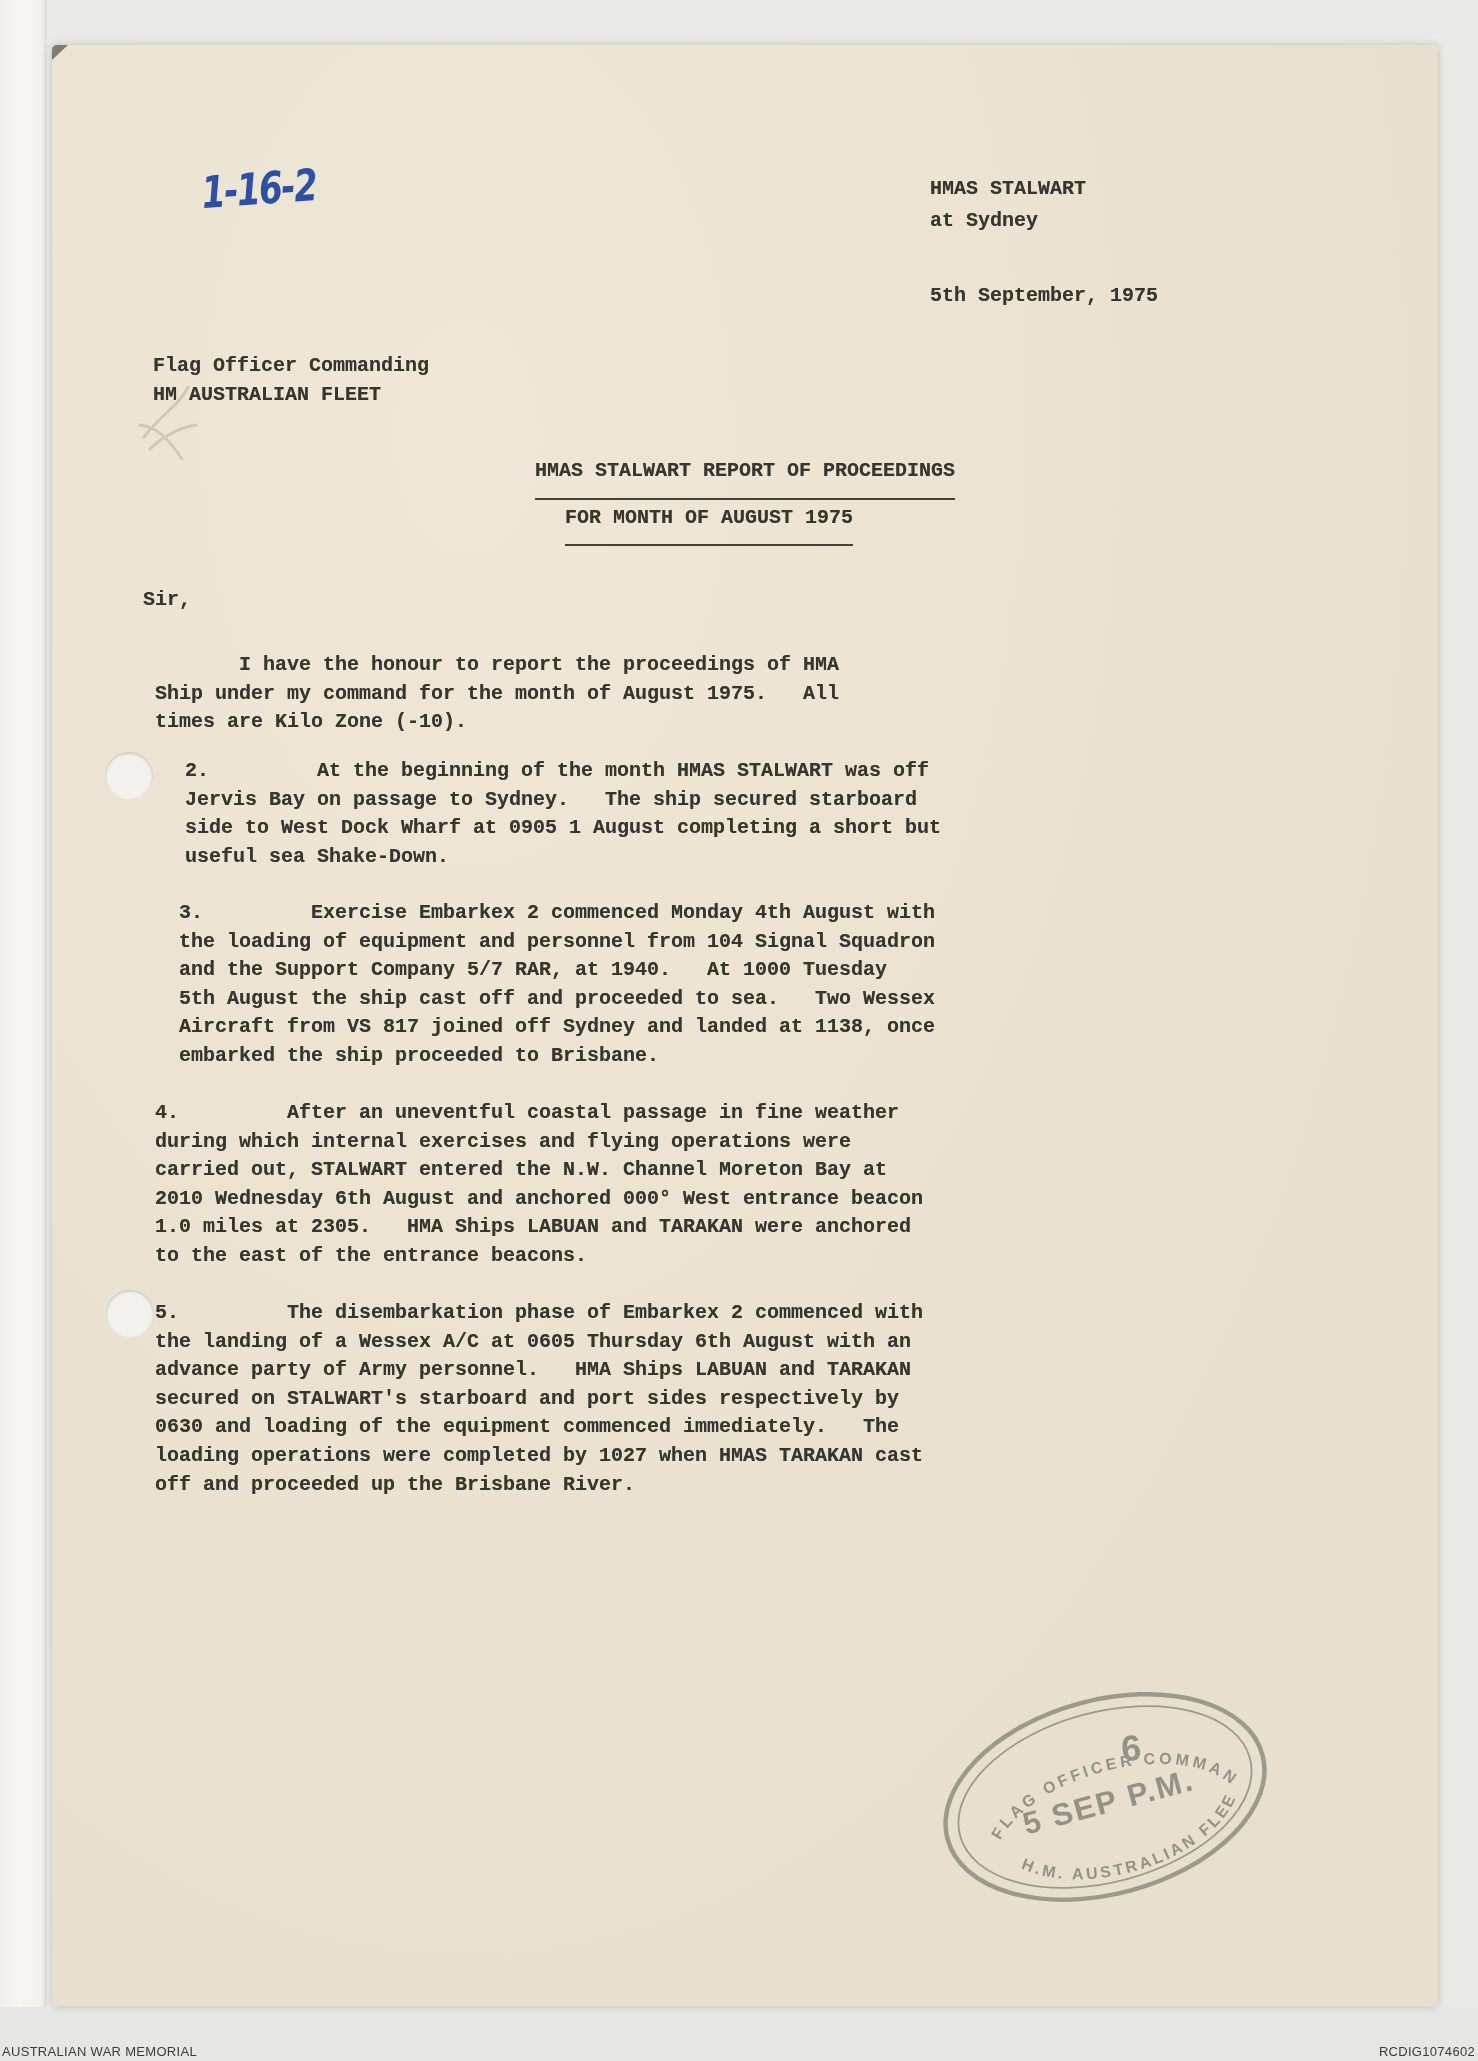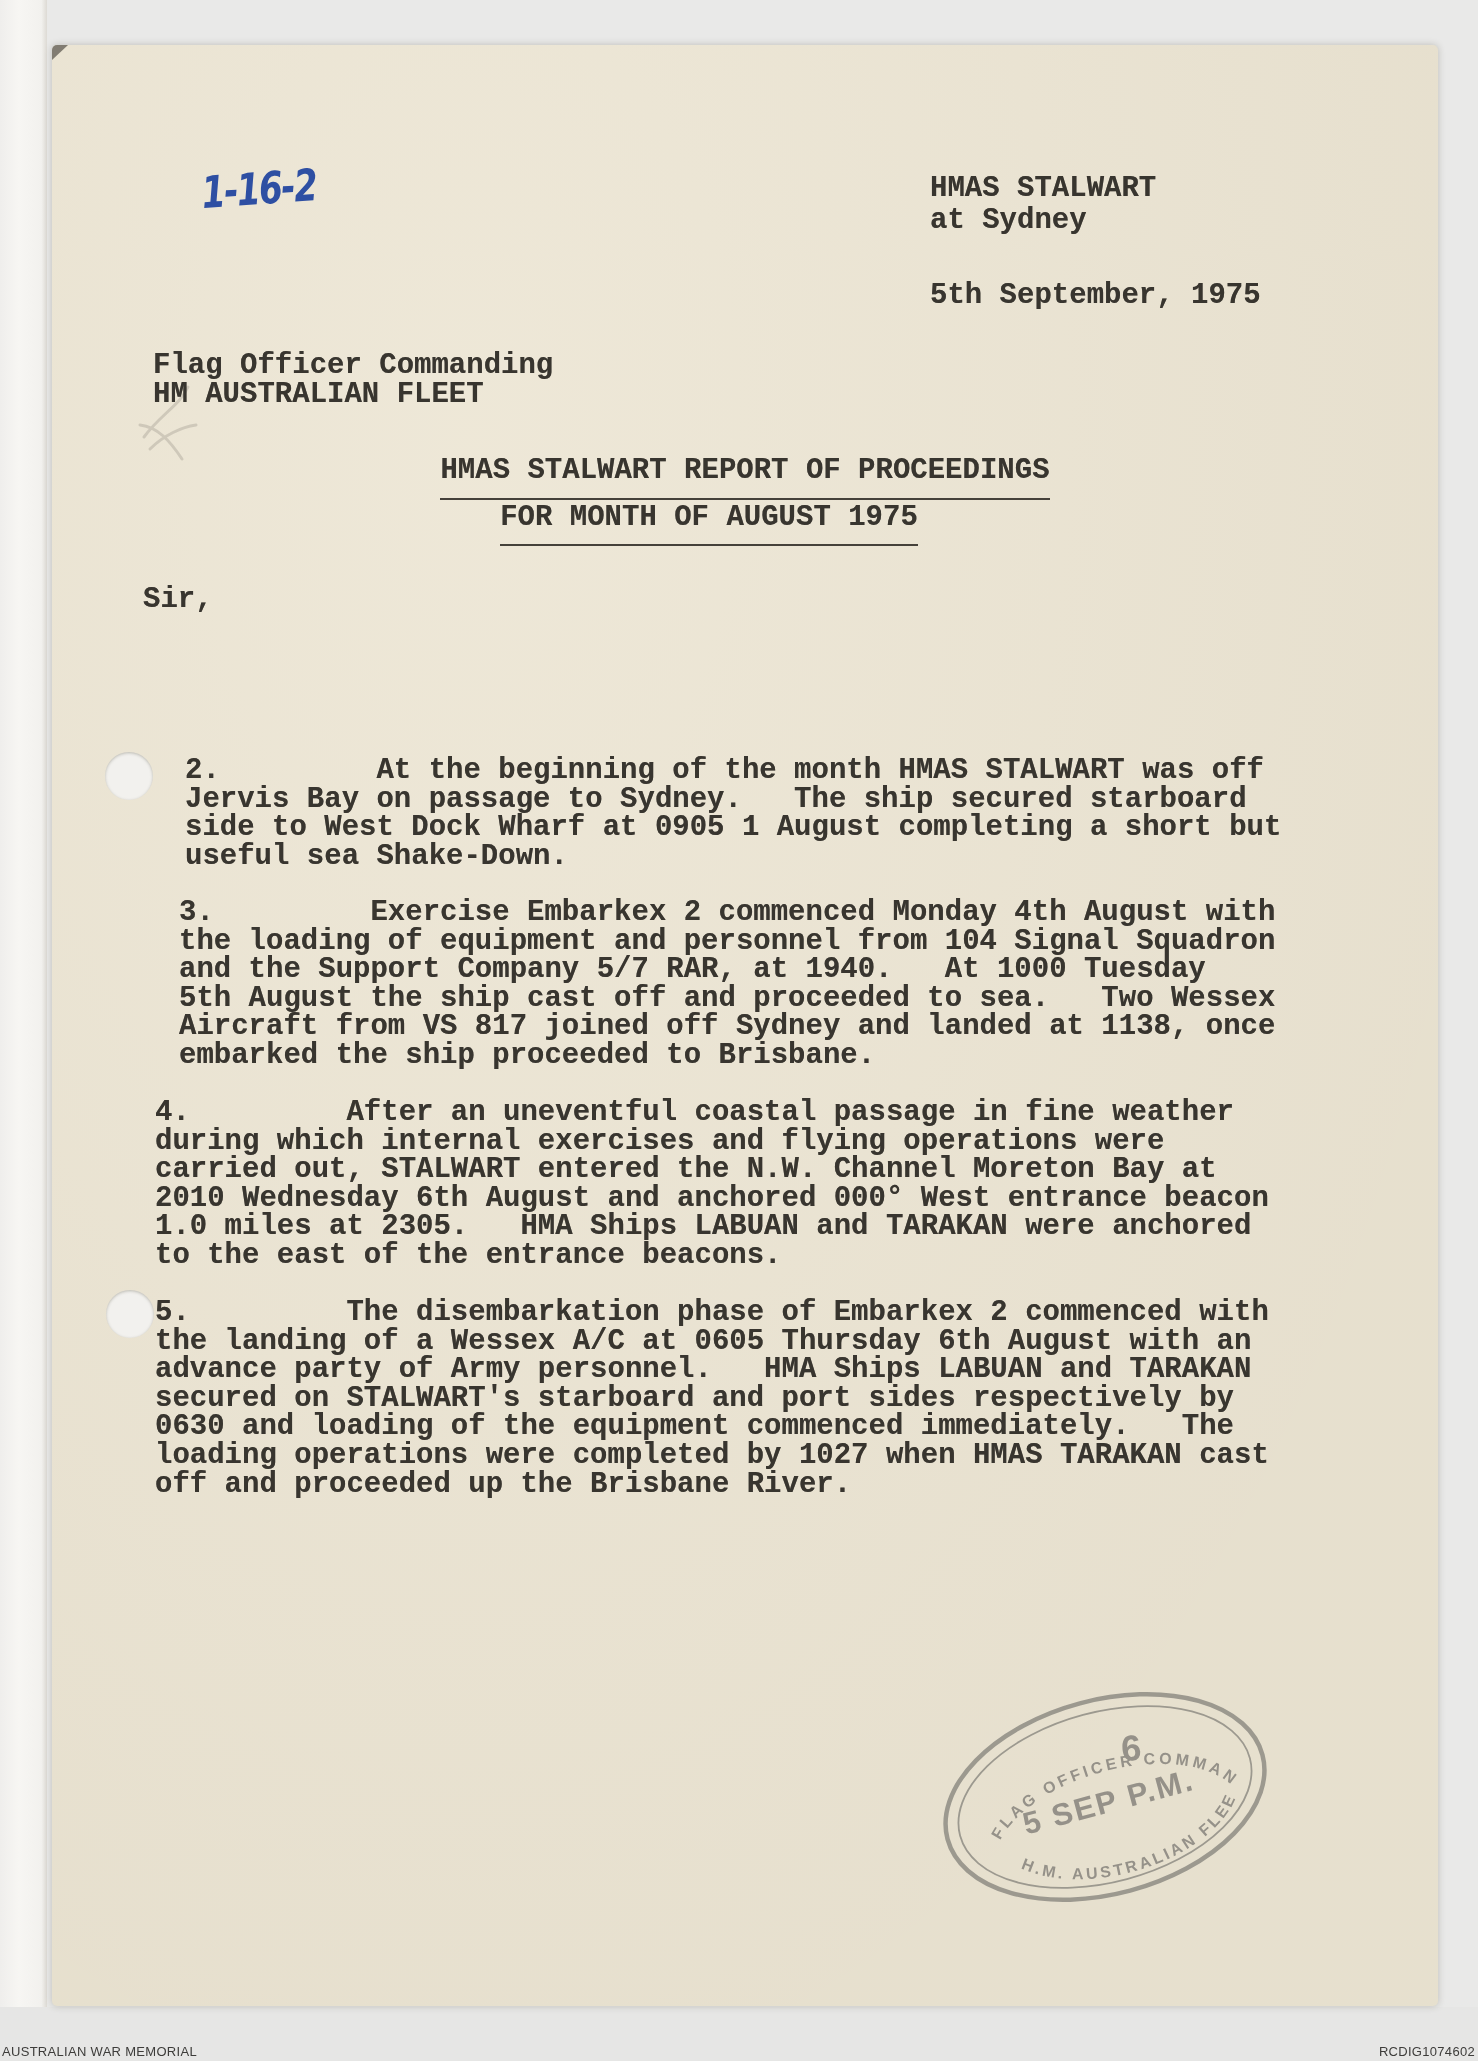--- a/index.html
+++ b/index.html
@@ -14,21 +14,21 @@
   .paper{position:absolute;left:52px;top:45px;width:1386px;height:1961px;
     background:#ece5d3;
     background-image:radial-gradient(ellipse at 30% 20%, rgba(255,255,255,.10), rgba(0,0,0,.025) 75%);
     border-radius:5px;box-shadow:0 0 7px rgba(60,55,40,.25);}
   .corner-fold{position:absolute;left:0;top:0;width:16px;height:15px;
     background:#6e6a60;clip-path:polygon(0 0,100% 0,0 100%);border-top-left-radius:5px;opacity:.85;}
 
   
   .tw{position:absolute;white-space:pre;
     font-family:"Liberation Mono","DejaVu Sans Mono",monospace;
-    font-weight:bold;font-size:29px;line-height:28.6px;color:#38352f;
+    font-weight:bold;font-size:20px;line-height:28.6px;color:#38352f;
     text-shadow:0 0 .6px rgba(56,53,47,.55);}
   .body-block{left:103px;}
   .title-wrap{position:absolute;left:0;top:412px;width:100%;text-align:center;}
   .title-line{display:inline-block;border-bottom:2.5px solid #45413a;padding-bottom:12px;}
   .title-l2{margin-top:4px;transform:translateX(-36px);}
 
   
   .handnote{position:absolute;left:148px;top:122px;color:#2e4fa3;
     font-family:"DejaVu Sans",sans-serif;font-style:italic;font-weight:bold;
     font-size:44px;letter-spacing:-2px;transform:rotate(-4deg) scaleX(.78);transform-origin:left top;}
@@ -78,20 +78,23 @@
     <div class="tw" style="left:101px;top:307px;">Flag Officer Commanding
 HM AUSTRALIAN FLEET</div>
 
     <div class="title-wrap">
       <div><span class="tw title-line" style="position:static;">HMAS STALWART REPORT OF PROCEEDINGS</span></div>
       <div class="title-l2"><span class="tw title-line" style="position:static;">FOR MONTH OF AUGUST 1975</span></div>
     </div>
 
     <div class="tw" style="left:91px;top:541px;">Sir,</div>
 
+    <div class="tw body-block" style="top:606px;">       I have the honour to report the proceedings of HMA
+Ship under my command for the month of August 1975.   All
+times are Kilo Zone (-10).</div>
     <div class="tw body-block" style="top:712px;margin-left:30px;">2.         At the beginning of the month HMAS STALWART was off
 Jervis Bay on passage to Sydney.   The ship secured starboard
 side to West Dock Wharf at 0905 1 August completing a short but
 useful sea Shake-Down.</div>
     <div class="tw body-block" style="top:854px;margin-left:24px;">3.         Exercise Embarkex 2 commenced Monday 4th August with
 the loading of equipment and personnel from 104 Signal Squadron
 and the Support Company 5/7 RAR, at 1940.   At 1000 Tuesday
 5th August the ship cast off and proceeded to sea.   Two Wessex
 Aircraft from VS 817 joined off Sydney and landed at 1138, once
 embarked the ship proceeded to Brisbane.</div>

